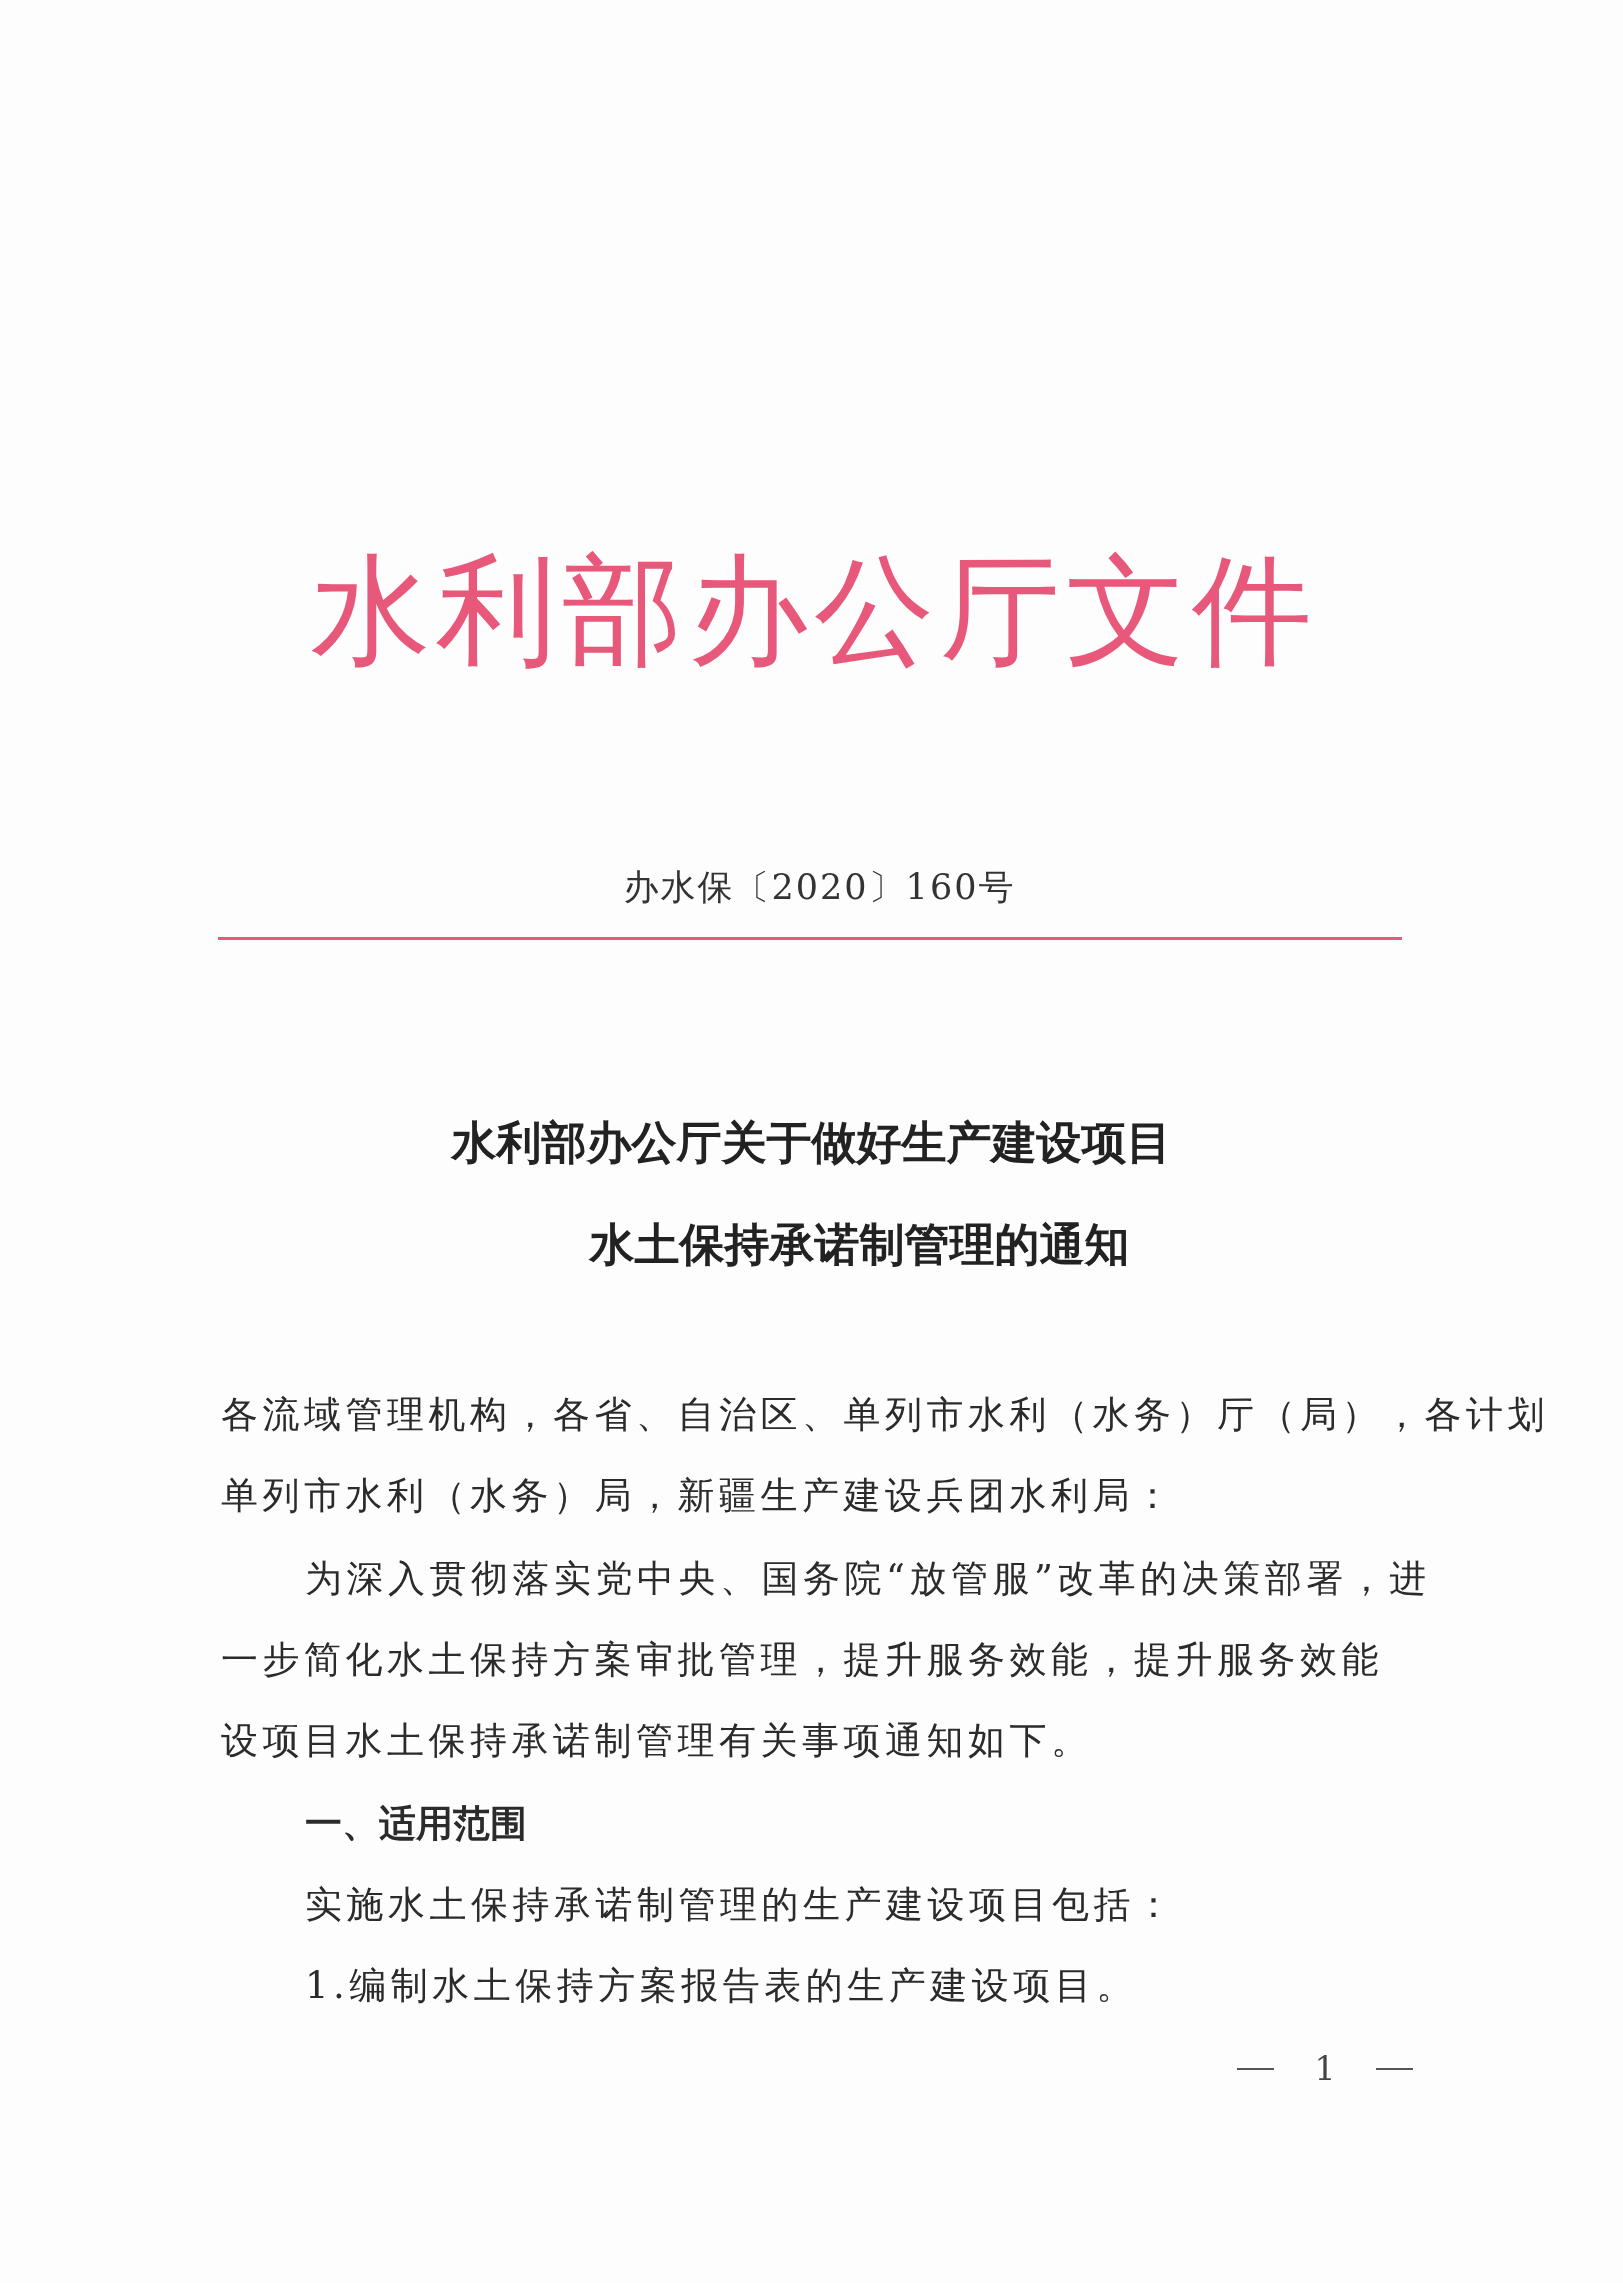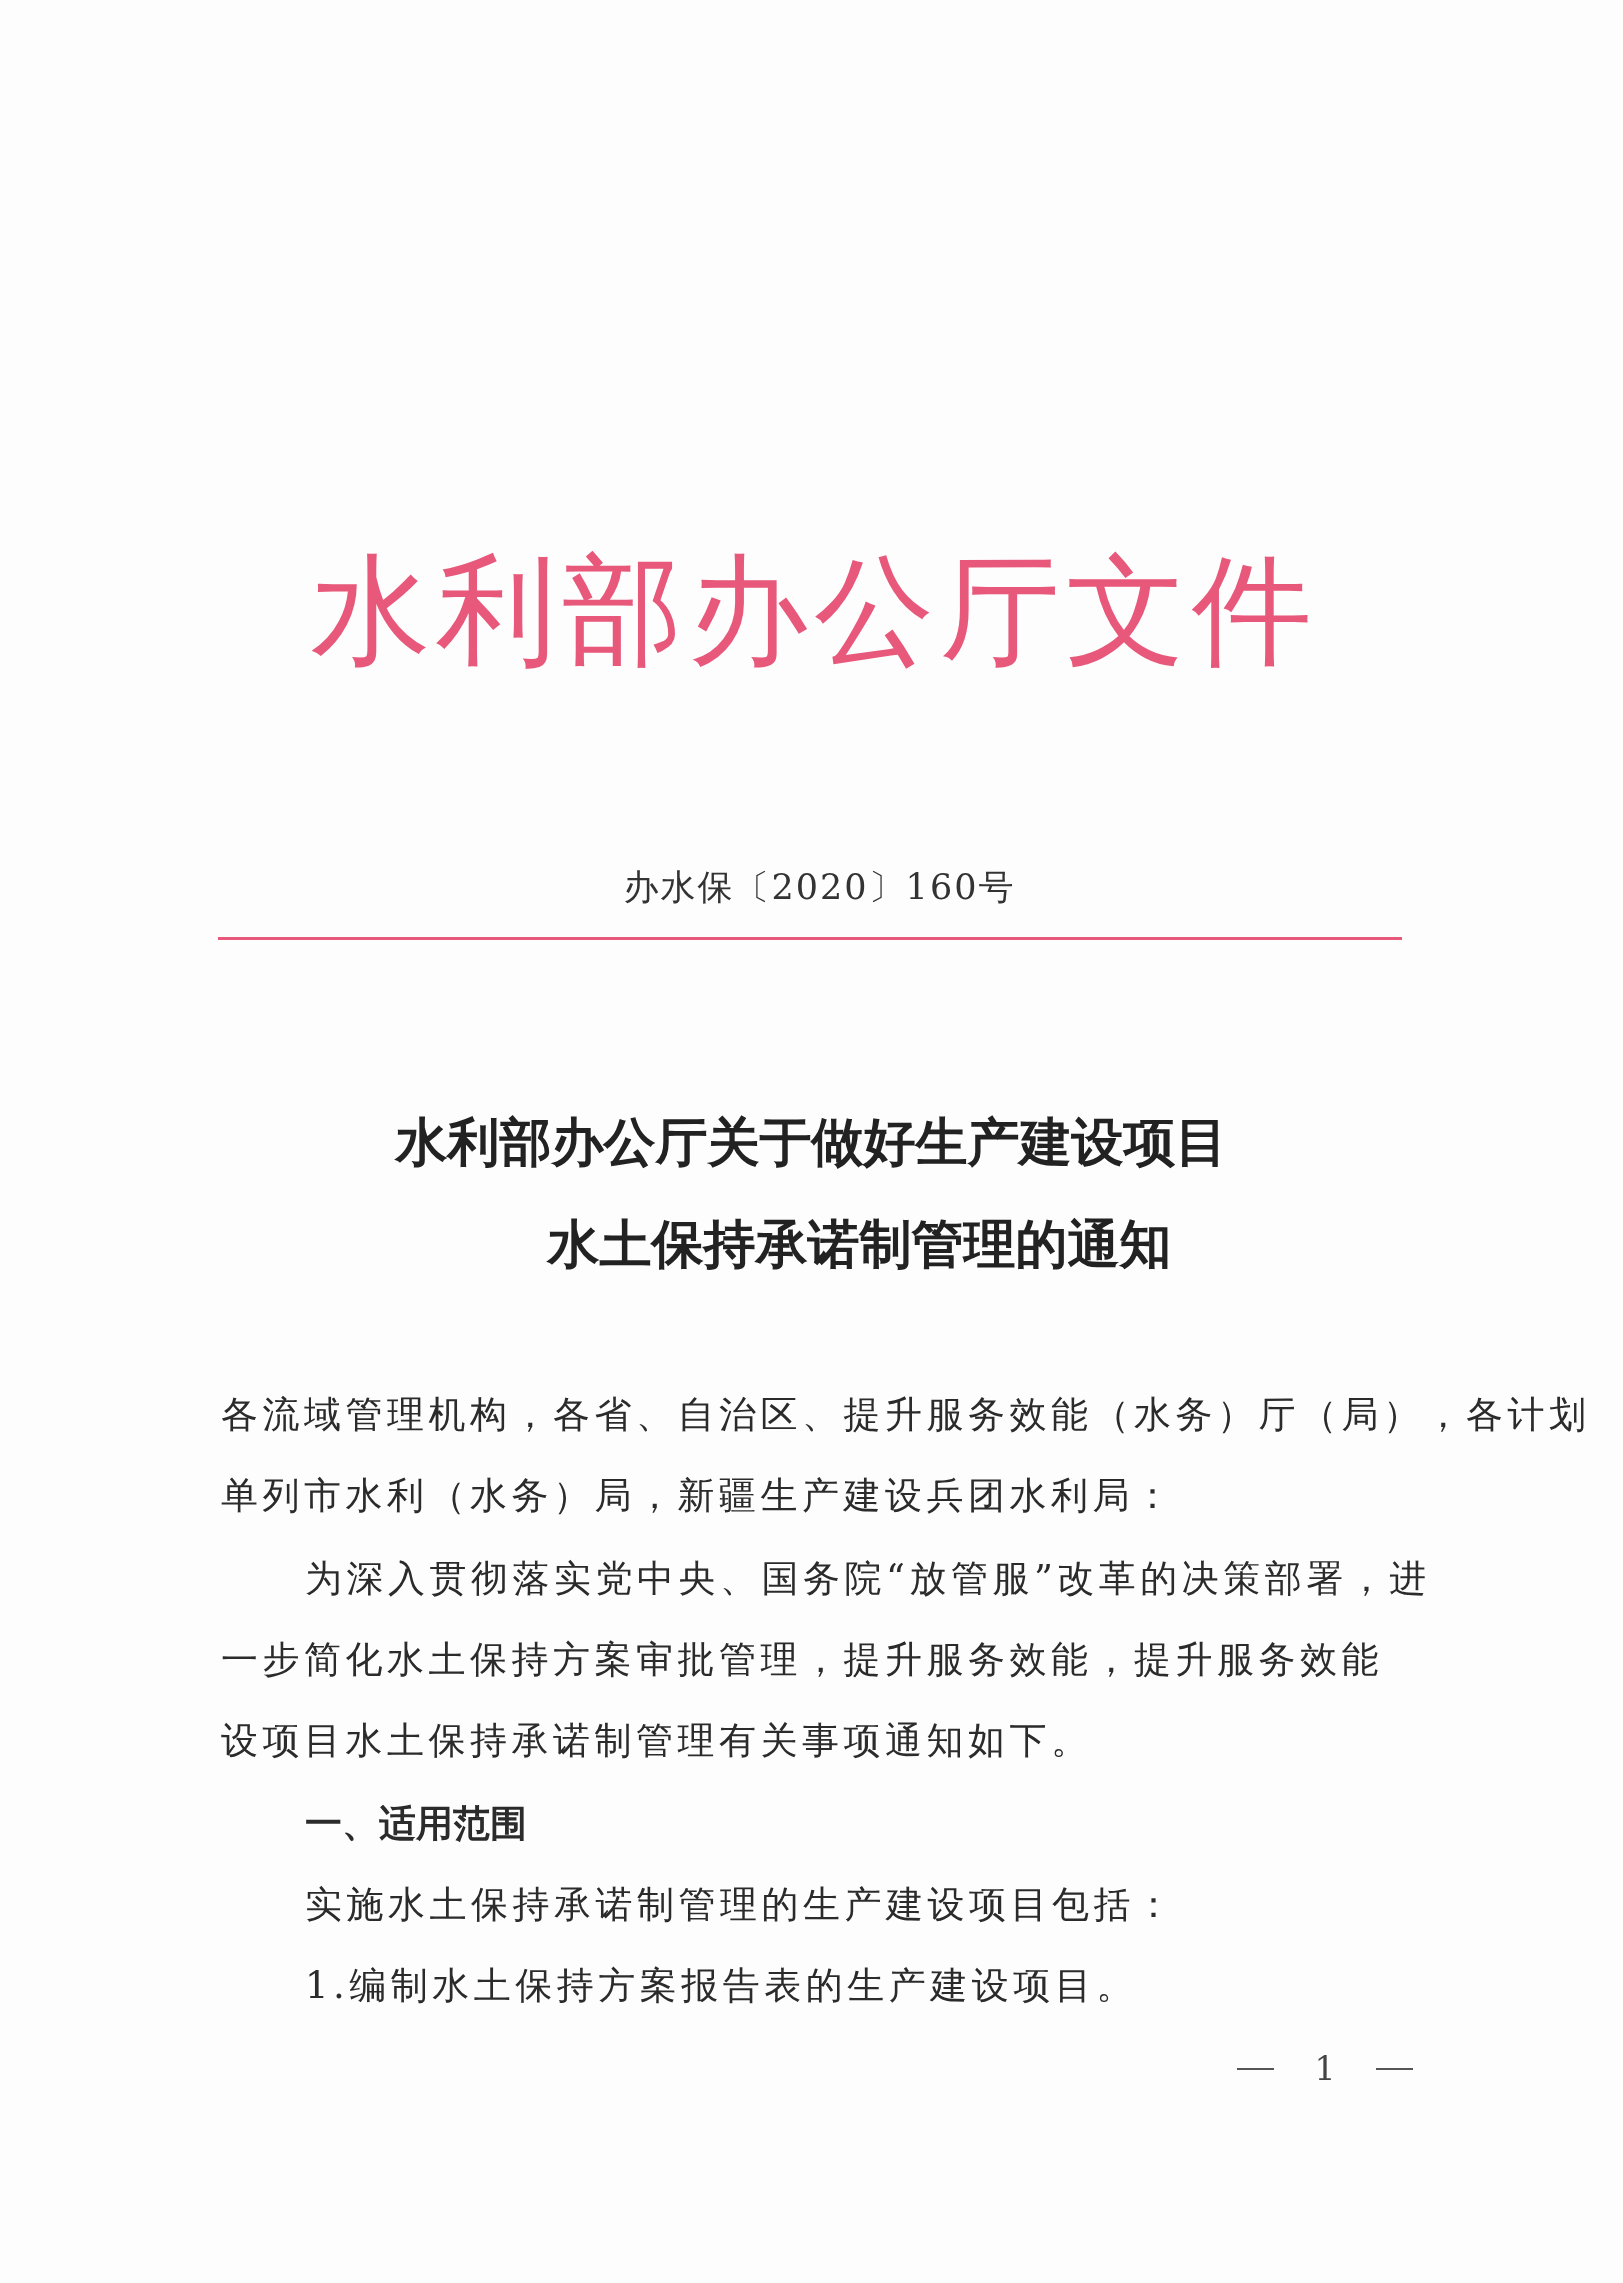--- a/index.html
+++ b/index.html
@@ -57,21 +57,21 @@
       height: 2.9px;
       background: #e8587a;
     }
     .title {
       position: absolute;
       left: 0;
       width: 1623px;
       text-align: center;
       font-family: "DejaVu Sans", "Liberation Sans", sans-serif;
       font-weight: bold;
-      font-size: 52px;
+      font-size: 45px;
       line-height: 59px;
       color: #222;
       white-space: nowrap;
     }
     .title-line-1 { top: 1113px; }
     .title-line-2 { top: 1215px; padding-left: 48px; }
     .body-line {
       position: absolute;
       left: 221px;
       font-family: "DejaVu Serif", "Liberation Serif", serif;
@@ -113,21 +113,21 @@
 
   <div class="red-header">水利部办公厅文件</div>
 
   <div class="doc-number">办水保〔2020〕160号</div>
 
   <div class="red-rule"></div>
 
   <div class="title title-line-1">水利部办公厅关于做好生产建设项目</div>
   <div class="title title-line-2">水土保持承诺制管理的通知</div>
 
-  <div class="body-line" style="top:1390px;">各流域管理机构，各省、自治区、提升服务效能（水务）厅（局），各计划</div>
+  <div class="body-line" style="top:1390px;">各流域管理机构，各省、自治区、单列市水利（水务）厅（局），各计划</div>
   <div class="body-line indent" style="top:1554px;">为深入贯彻落实党中央、国务院“放管服”改革的决策部署，进</div>
 
   <div class="body-line" style="top:1471px;">单列市水利（水务）局，新疆生产建设兵团水利局：</div>
   <div class="body-line" style="top:1635px;">一步简化水土保持方案审批管理，提升服务效能，提升服务效能</div>
   <div class="body-line" style="top:1716px;">设项目水土保持承诺制管理有关事项通知如下。</div>
 
   <div class="body-line indent section-heading" style="top:1799px;">一、适用范围</div>
 
   <div class="body-line indent" style="top:1880px;">实施水土保持承诺制管理的生产建设项目包括：</div>
   <div class="body-line indent" style="top:1961px;">1.编制水土保持方案报告表的生产建设项目。</div>

